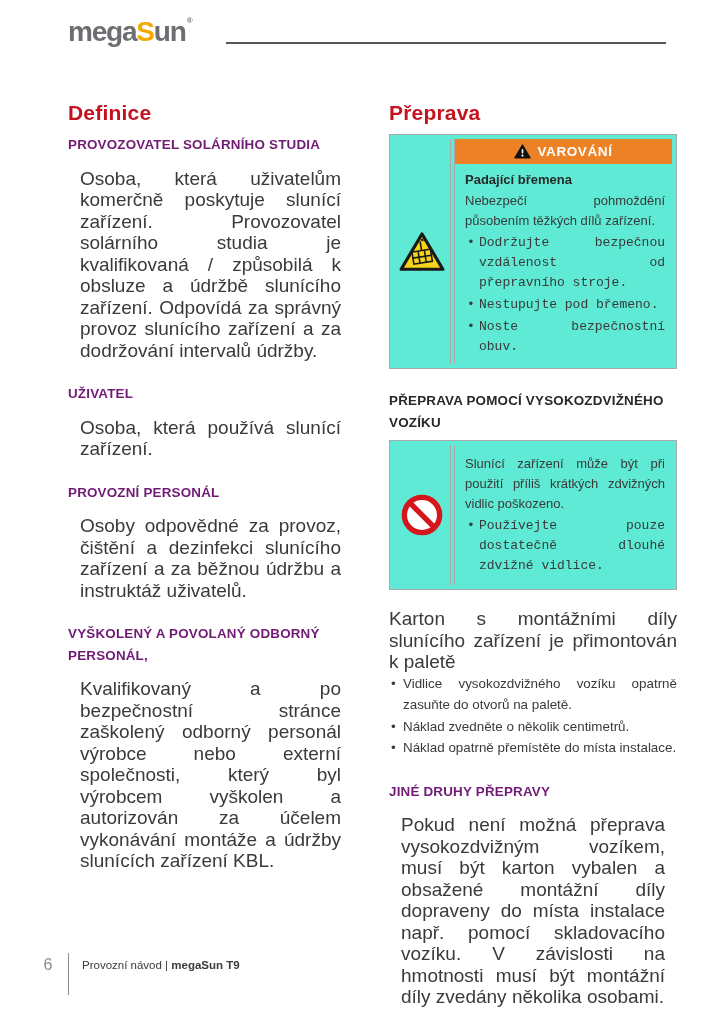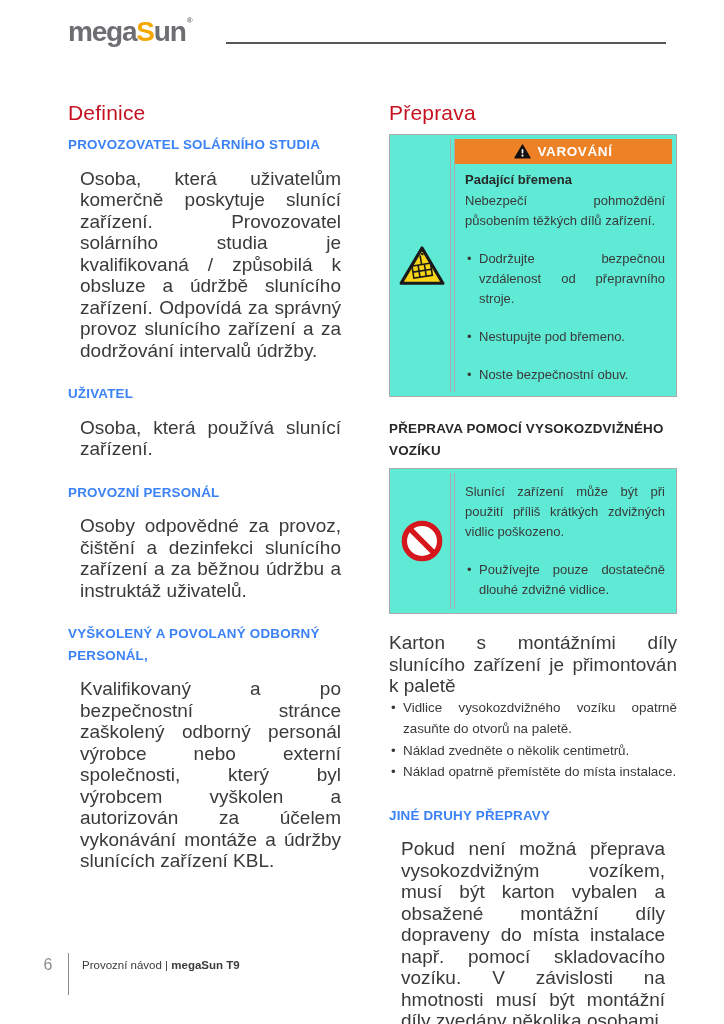--- a/index.html
+++ b/index.html
@@ -11,44 +11,44 @@
   .logo-row{position:absolute;left:68px;top:18px;right:58px;display:flex;align-items:flex-end;gap:32px;}
   .logo{font-weight:700;font-size:28px;letter-spacing:-1.2px;line-height:1;white-space:nowrap;}
   .logo .g{color:#6d6e71;}
   .logo .y{color:#f5a800;}
   .logo .reg{font-size:8px;color:#6d6e71;vertical-align:top;position:relative;top:-1px;left:1px;letter-spacing:0;}
   .header-rule{flex:1;height:0;border-bottom:2px solid #55565a;margin:0 0 2px 2px;}
   
   .col{position:absolute;top:101px;}
   .col-left{left:68px;width:285px;}
   .col-right{left:389px;width:288px;}
-  h1.sec-title{margin:0 0 9px 0;font-size:21px;line-height:24px;font-weight:400;color:#c5121f;letter-spacing:0.2px;}
+  h1.sec-title{margin:0 0 9px 0;font-size:21px;line-height:24px;font-weight:700;color:#c5121f;letter-spacing:0.2px;}
   .sec{margin-top:22px;}
   .sec.first{margin-top:0;}
-  .sec h2{margin:0;font-size:13.4px;line-height:21.5px;font-weight:700;color:#3b82f6;letter-spacing:0.2px;}
+  .sec h2{margin:0;font-size:13.4px;line-height:21.5px;font-weight:700;color:#701a75;letter-spacing:0.2px;}
   .sec p{margin:12px;font-size:19px;line-height:21.5px;text-align:justify;}
   p.body-par{margin:18px 0 0 0;font-size:19px;line-height:21.5px;text-align:justify;}
   ul.bullets{margin:0;padding:0;list-style:none;font-size:13.4px;line-height:21.5px;}
   ul.bullets li{position:relative;padding-left:14px;text-align:justify;}
   ul.bullets li::before{content:"\2022";position:absolute;left:2px;}
   
   .box{display:flex;border:1px solid #aaaaaa;padding:4px;background:#5eead4;}
   .box.warning{margin-top:9px;}
   .box.notice{margin-top:7px;}
   .icon-cell{flex:0 0 56px;border-right:1px solid #aaaaaa;display:flex;align-items:center;justify-content:center;}
   .content-cell{flex:1;border-left:1px solid #aaaaaa;margin-left:3px;font-size:13px;line-height:20px;}
   .warning .content-cell{padding:0 7px 7px 10px;}
   .notice .content-cell{padding:9px 7px 9px 10px;}
   .banner{height:25px;margin:0 -7px 6px -10px;background:#ec8125;color:#ffffff;
     display:flex;align-items:center;justify-content:center;gap:6px;
     font-weight:700;font-size:13.5px;letter-spacing:0.6px;}
   .content-cell h3{margin:0 0 1px 0;font-size:13px;line-height:20px;font-weight:700;color:#282828;}
   .content-cell p{margin:0;text-align:justify;}
   .content-cell ul.bullets{font-size:13px;line-height:20px;margin-top:2px;}
-  .content-cell ul.bullets li{margin-top:18px;}
+  .content-cell ul.bullets li{margin-top:2px;font-family:Liberation Mono, monospace;}
   .heading2{margin-top:21px;}
   .heading2 h2{margin:0;font-size:13.4px;line-height:21.5px;font-weight:700;color:#282828;letter-spacing:0.2px;}
   
   .footer{position:absolute;left:36px;bottom:29px;display:flex;align-items:flex-start;}
   .page-num{width:24px;text-align:center;font-size:16px;line-height:18px;color:#8b8d90;margin-top:3px;}
   .v-rule{width:1px;height:42px;background:#8b8d90;margin-left:8px;}
   .footer-text{margin:6px 0 0 13px;font-size:11.5px;color:#3a3a3a;}
   .footer-text .bold{font-weight:700;}
   svg{display:block;}
 </style>

